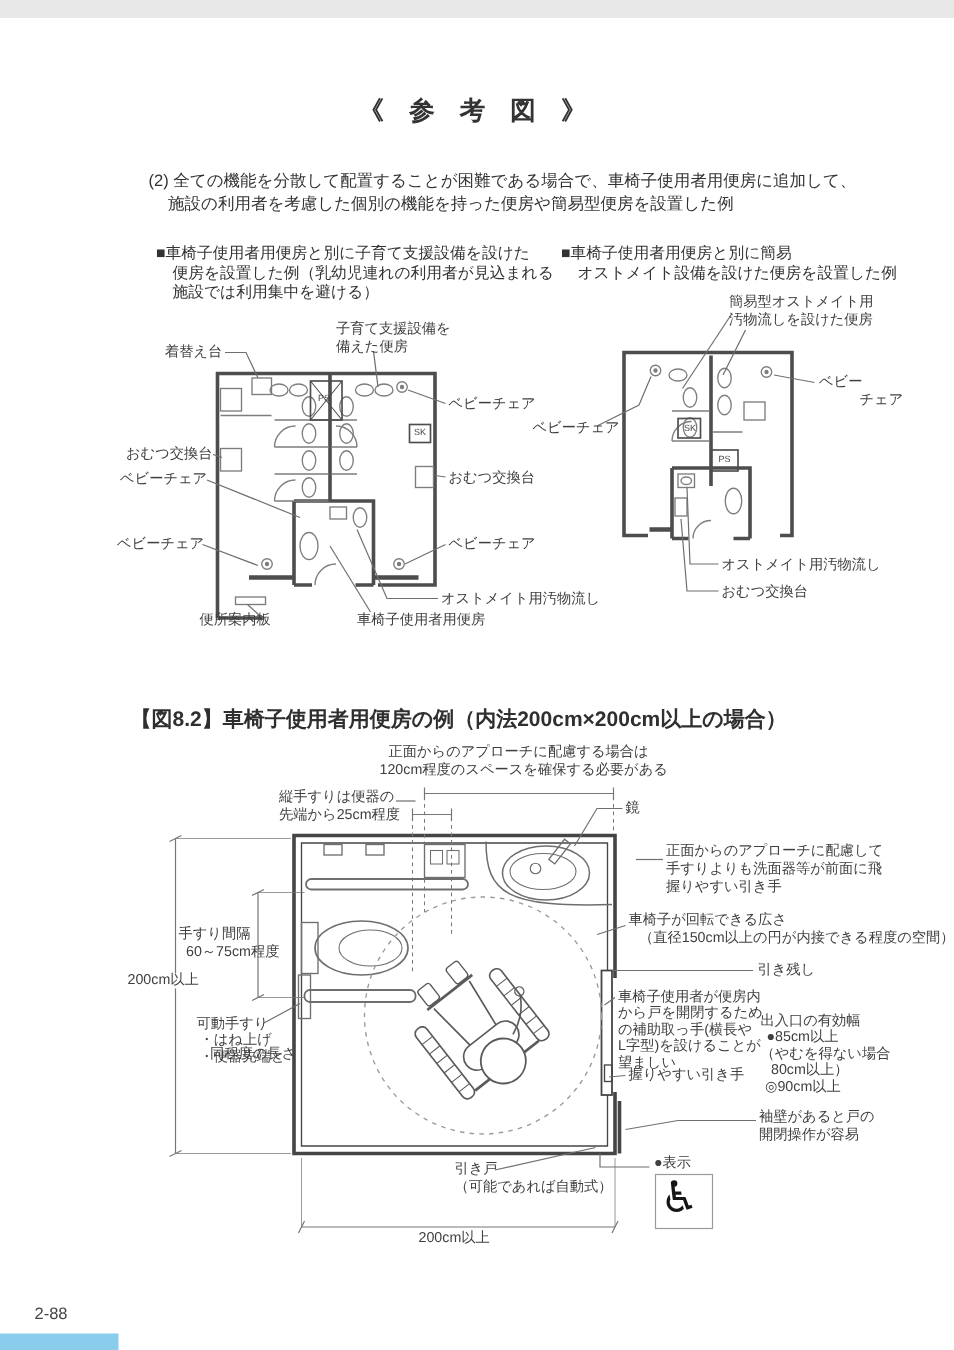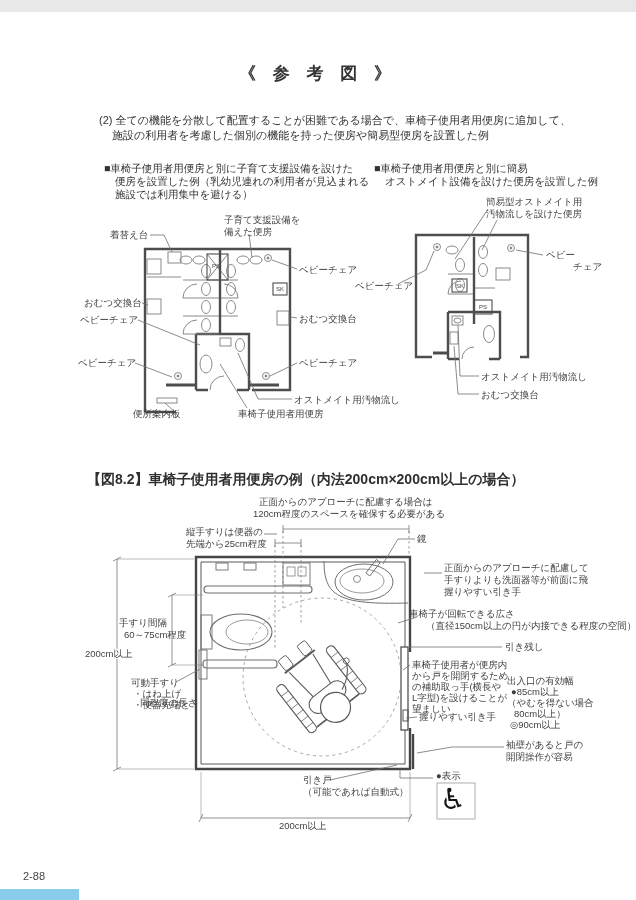--- a/index.html
+++ b/index.html
@@ -229,21 +229,21 @@
 
   <div class="fig-title">【図8.2】車椅子使用者用便房の例（内法200cm×200cm以上の場合）</div>
   <div class="lbl" style="left:259px;top:485px">正面からのアプローチに配慮する場合は</div>
   <div class="lbl" style="left:253px;top:497px">120cm程度のスペースを確保する必要がある</div>
   <div class="lbl" style="left:186px;top:515px">縦手すりは便器の</div>
   <div class="lbl" style="left:186px;top:527px">先端から25cm程度</div>
   <div class="lbl" style="left:417px;top:522px">鏡</div>
   <div class="lbl" style="left:444px;top:551px">正面からのアプローチに配慮して</div>
   <div class="lbl" style="left:444px;top:563px">手すりよりも洗面器等が前面に飛</div>
   <div class="lbl" style="left:444px;top:575px">握りやすい引き手</div>
-  <div class="lbl" style="left:409px;top:597px">車椅子が回転できる広さ</div>
+  <div class="lbl" style="left:419px;top:597px">車椅子が回転できる広さ</div>
   <div class="lbl" style="left:426px;top:609px">（直径150cm以上の円が内接できる程度の空間）</div>
   <div class="lbl" style="left:119px;top:606px">手すり間隔</div>
   <div class="lbl" style="left:124px;top:618px">60～75cm程度</div>
   <div class="lbl bg" style="left:84px;top:637px">200cm以上</div>
   <div class="lbl" style="left:131px;top:666px">可動手すり</div>
   <div class="lbl" style="left:133px;top:677px">・はね上げ</div>
   <div class="lbl" style="left:133px;top:688px">・便器先端と</div>
   <div class="lbl" style="left:140px;top:686px">同程度の長さ</div>
   <div class="lbl bg" style="left:504px;top:630px">引き残し</div>
   <div class="lbl" style="left:412px;top:648px">車椅子使用者が便房内</div>

